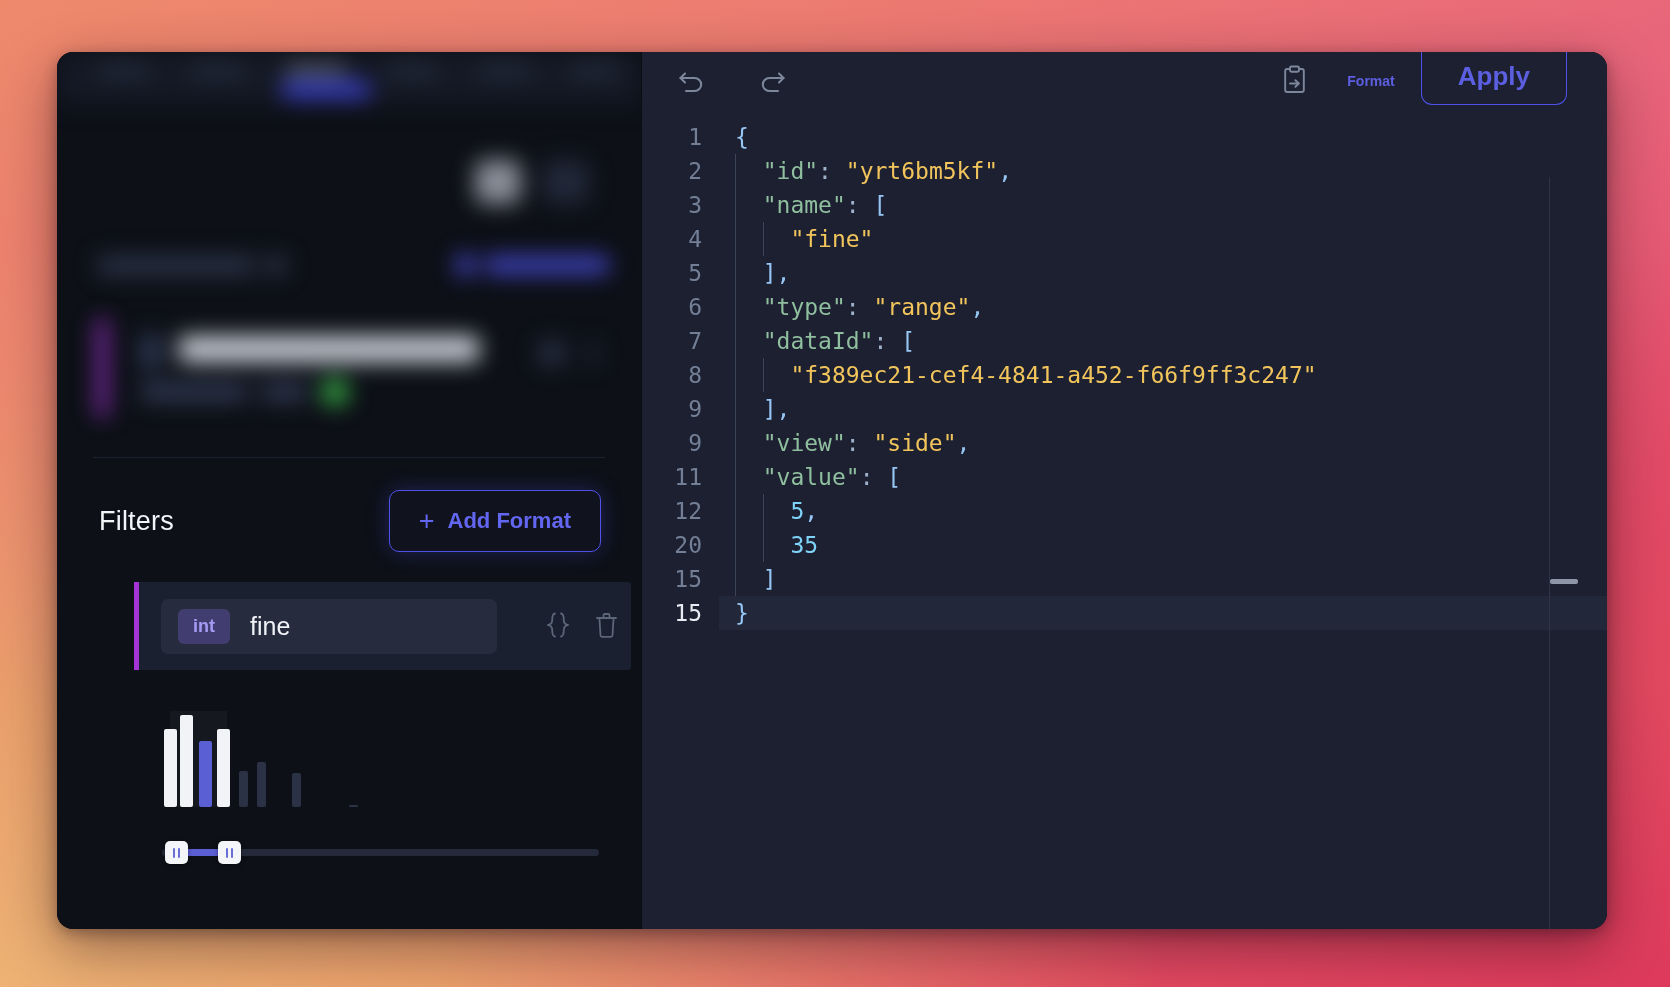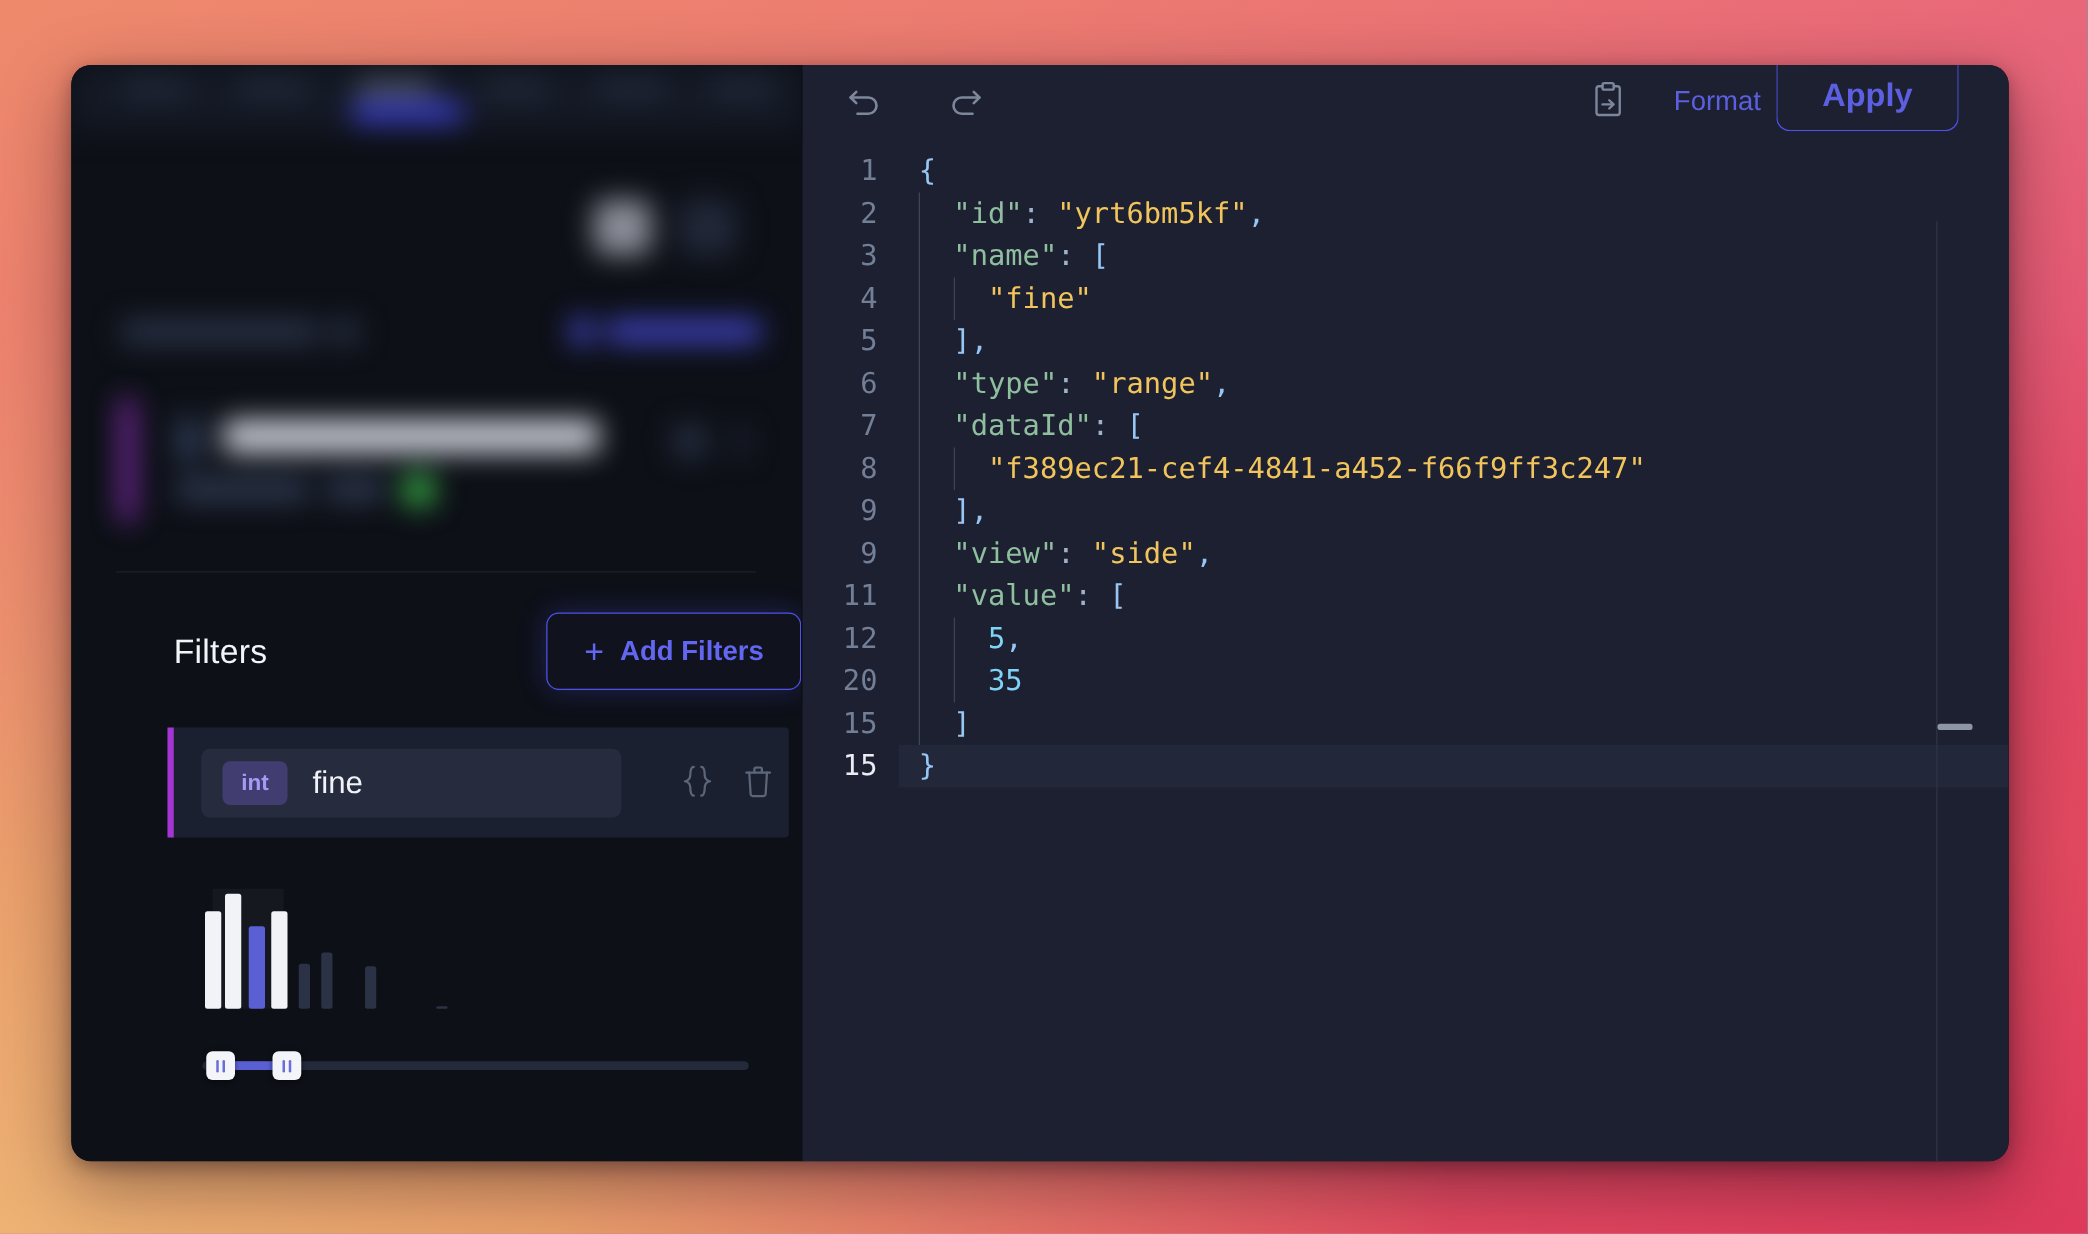--- a/index.html
+++ b/index.html
@@ -134,21 +134,20 @@
   #panel-divider {
     position: absolute; left: 36px; top: 405px; width: 512px; height: 1px;
     background: #1c2130;
   }
 
   
   #filters-header {
     position: absolute; left: 0; top: 432px; width: 584px; height: 74px;
     display: flex; align-items: center; justify-content: space-between;
     padding: 0 40px 0 42px;
-    margin-left: 40px;
   }
   #filters-title {
     font-size: 27px; color: #f2f4f8; letter-spacing: .2px;
   }
   #add-filter-button {
     display: flex; align-items: center; gap: 13px;
     height: 62px; padding: 0 29px;
     border: 1.5px solid #4f52e8; border-radius: 10px;
     background: #10131d;
     color: #6366f1;
@@ -227,22 +226,22 @@
   #editor-toolbar {
     height: 57px; display: flex; align-items: center;
     padding-left: 33px; padding-right: 0; gap: 0;
     flex: 0 0 57px; position: relative;
   }
   .tb-icon { color: #7c879c; cursor: pointer; display: block; }
   #undo-button { margin-right: 48px; }
   #toolbar-spacer { flex: 1; }
   #paste-button { margin-right: 37px; }
   #format-button {
-    color: #5b5fe0; font-size: 22px; font-weight: normal;
-    cursor: pointer; margin-right: 12px;
+    color: #5b5fe0; font-size: 14px; font-weight: bold;
+    cursor: pointer; margin-right: 26px;
   }
   #apply-button {
     color: #5b5fe0; font-size: 26px; font-weight: bold;
     border: 1.5px solid #4f52e8; border-top: none;
     border-radius: 0 0 11px 11px;
     background: #1c2031;
     padding: 0 36px; height: 57px;
     display: flex; align-items: center; justify-content: center;
     margin-right: 40px; cursor: pointer;
     position: relative; top: -4px;
@@ -326,21 +325,21 @@
         <div id="ds-copy-blur"></div>
         <div id="ds-menu-blur"></div>
       </div>
 
       <div id="panel-divider"></div>
 
       <div id="filters-header">
         <div id="filters-title">Filters</div>
         <div id="add-filter-button">
           <span id="add-filter-plus">+</span>
-          <span id="add-filter-label">Add Filters</span>
+          <span id="add-filter-label">Add Format</span>
         </div>
       </div>
 
       <div id="filter-card">
         <div id="filter-accent"></div>
         <div id="filter-name-row">
           <span id="type-badge">int</span>
           <span id="filter-name-text">fine</span>
         </div>
         <div id="filter-actions">

